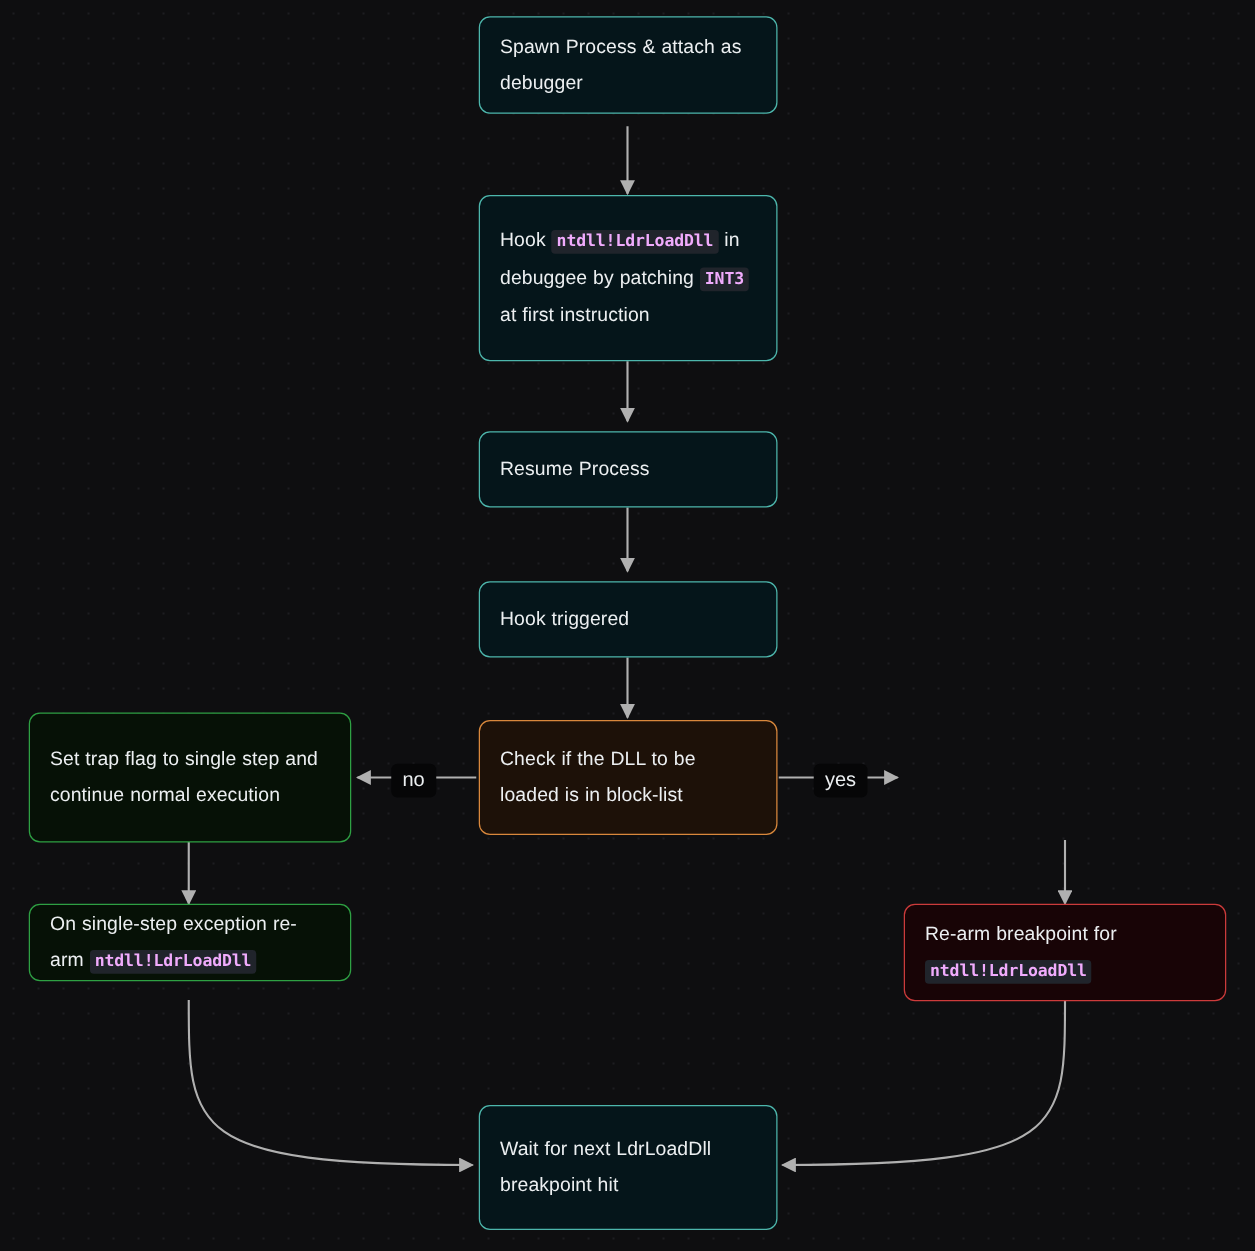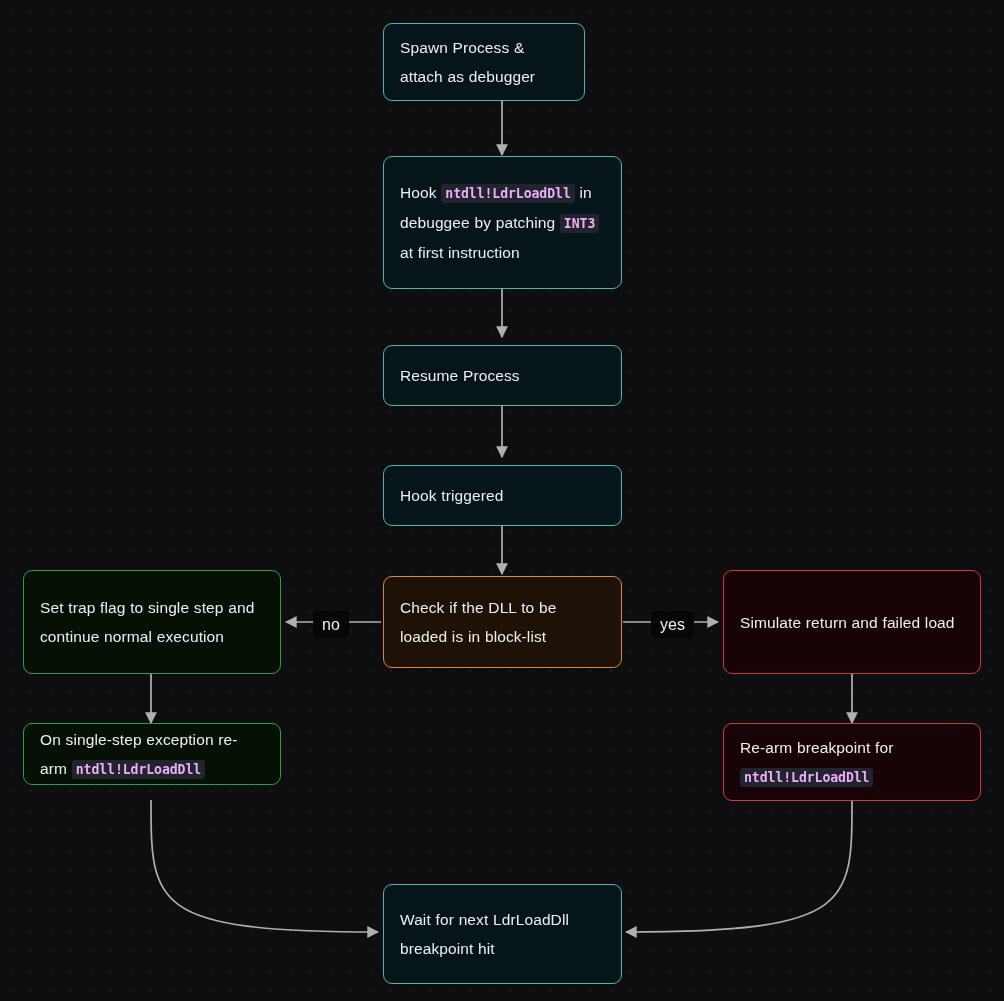--- a/index.html
+++ b/index.html
@@ -101,21 +101,21 @@
       <path d="M 502 526 L 502 574"></path>
       <path d="M 381 622 L 286 622"></path>
       <path d="M 623 622 L 718 622"></path>
       <path d="M 151 672 L 151 723"></path>
       <path d="M 852 672 L 852 723"></path>
       <path d="M 151 800 C 151 905 151 932 378 932"></path>
       <path d="M 852 800 C 852 905 852 932 626 932"></path>
     </g>
   </svg>
 
-  <div class="node teal" style="left:383px; top:23px; width:202px; height:78px;">
+  <div class="node teal" style="left:383px; top:13px; width:239px; height:78px;">
     <span class="txt">Spawn Process &amp; attach as debugger</span>
   </div>
 
   <div class="node teal" style="left:383px; top:156px; width:239px; height:133px;">
     <span class="txt">Hook <code class="inline">ntdll!LdrLoadDll</code> in debuggee by patching <code class="inline">INT3</code> at first instruction</span>
   </div>
 
   <div class="node teal" style="left:383px; top:345px; width:239px; height:61px;">
     <span class="txt">Resume Process</span>
   </div>
@@ -129,23 +129,20 @@
   </div>
 
   <div class="node green" style="left:23px; top:570px; width:258px; height:104px;">
     <span class="txt">Set trap flag to single step and continue normal execution</span>
   </div>
 
   <div class="node green" style="left:23px; top:723px; width:258px; height:62px;">
     <span class="txt">On single-step exception re-arm <code class="inline">ntdll!LdrLoadDll</code></span>
   </div>
 
-  <div class="node red" style="left:723px; top:570px; width:258px; height:104px;">
-    <span class="txt">Simulate return and failed load</span>
-  </div>
 
   <div class="node red" style="left:723px; top:723px; width:258px; height:78px;">
     <span class="txt">Re-arm breakpoint for <code class="inline">ntdll!LdrLoadDll</code></span>
   </div>
 
   <div class="node teal" style="left:383px; top:884px; width:239px; height:100px;">
     <span class="txt">Wait for next LdrLoadDll breakpoint hit</span>
   </div>
 
   <div class="edge-label" style="left:313px; top:611px;">no</div>

